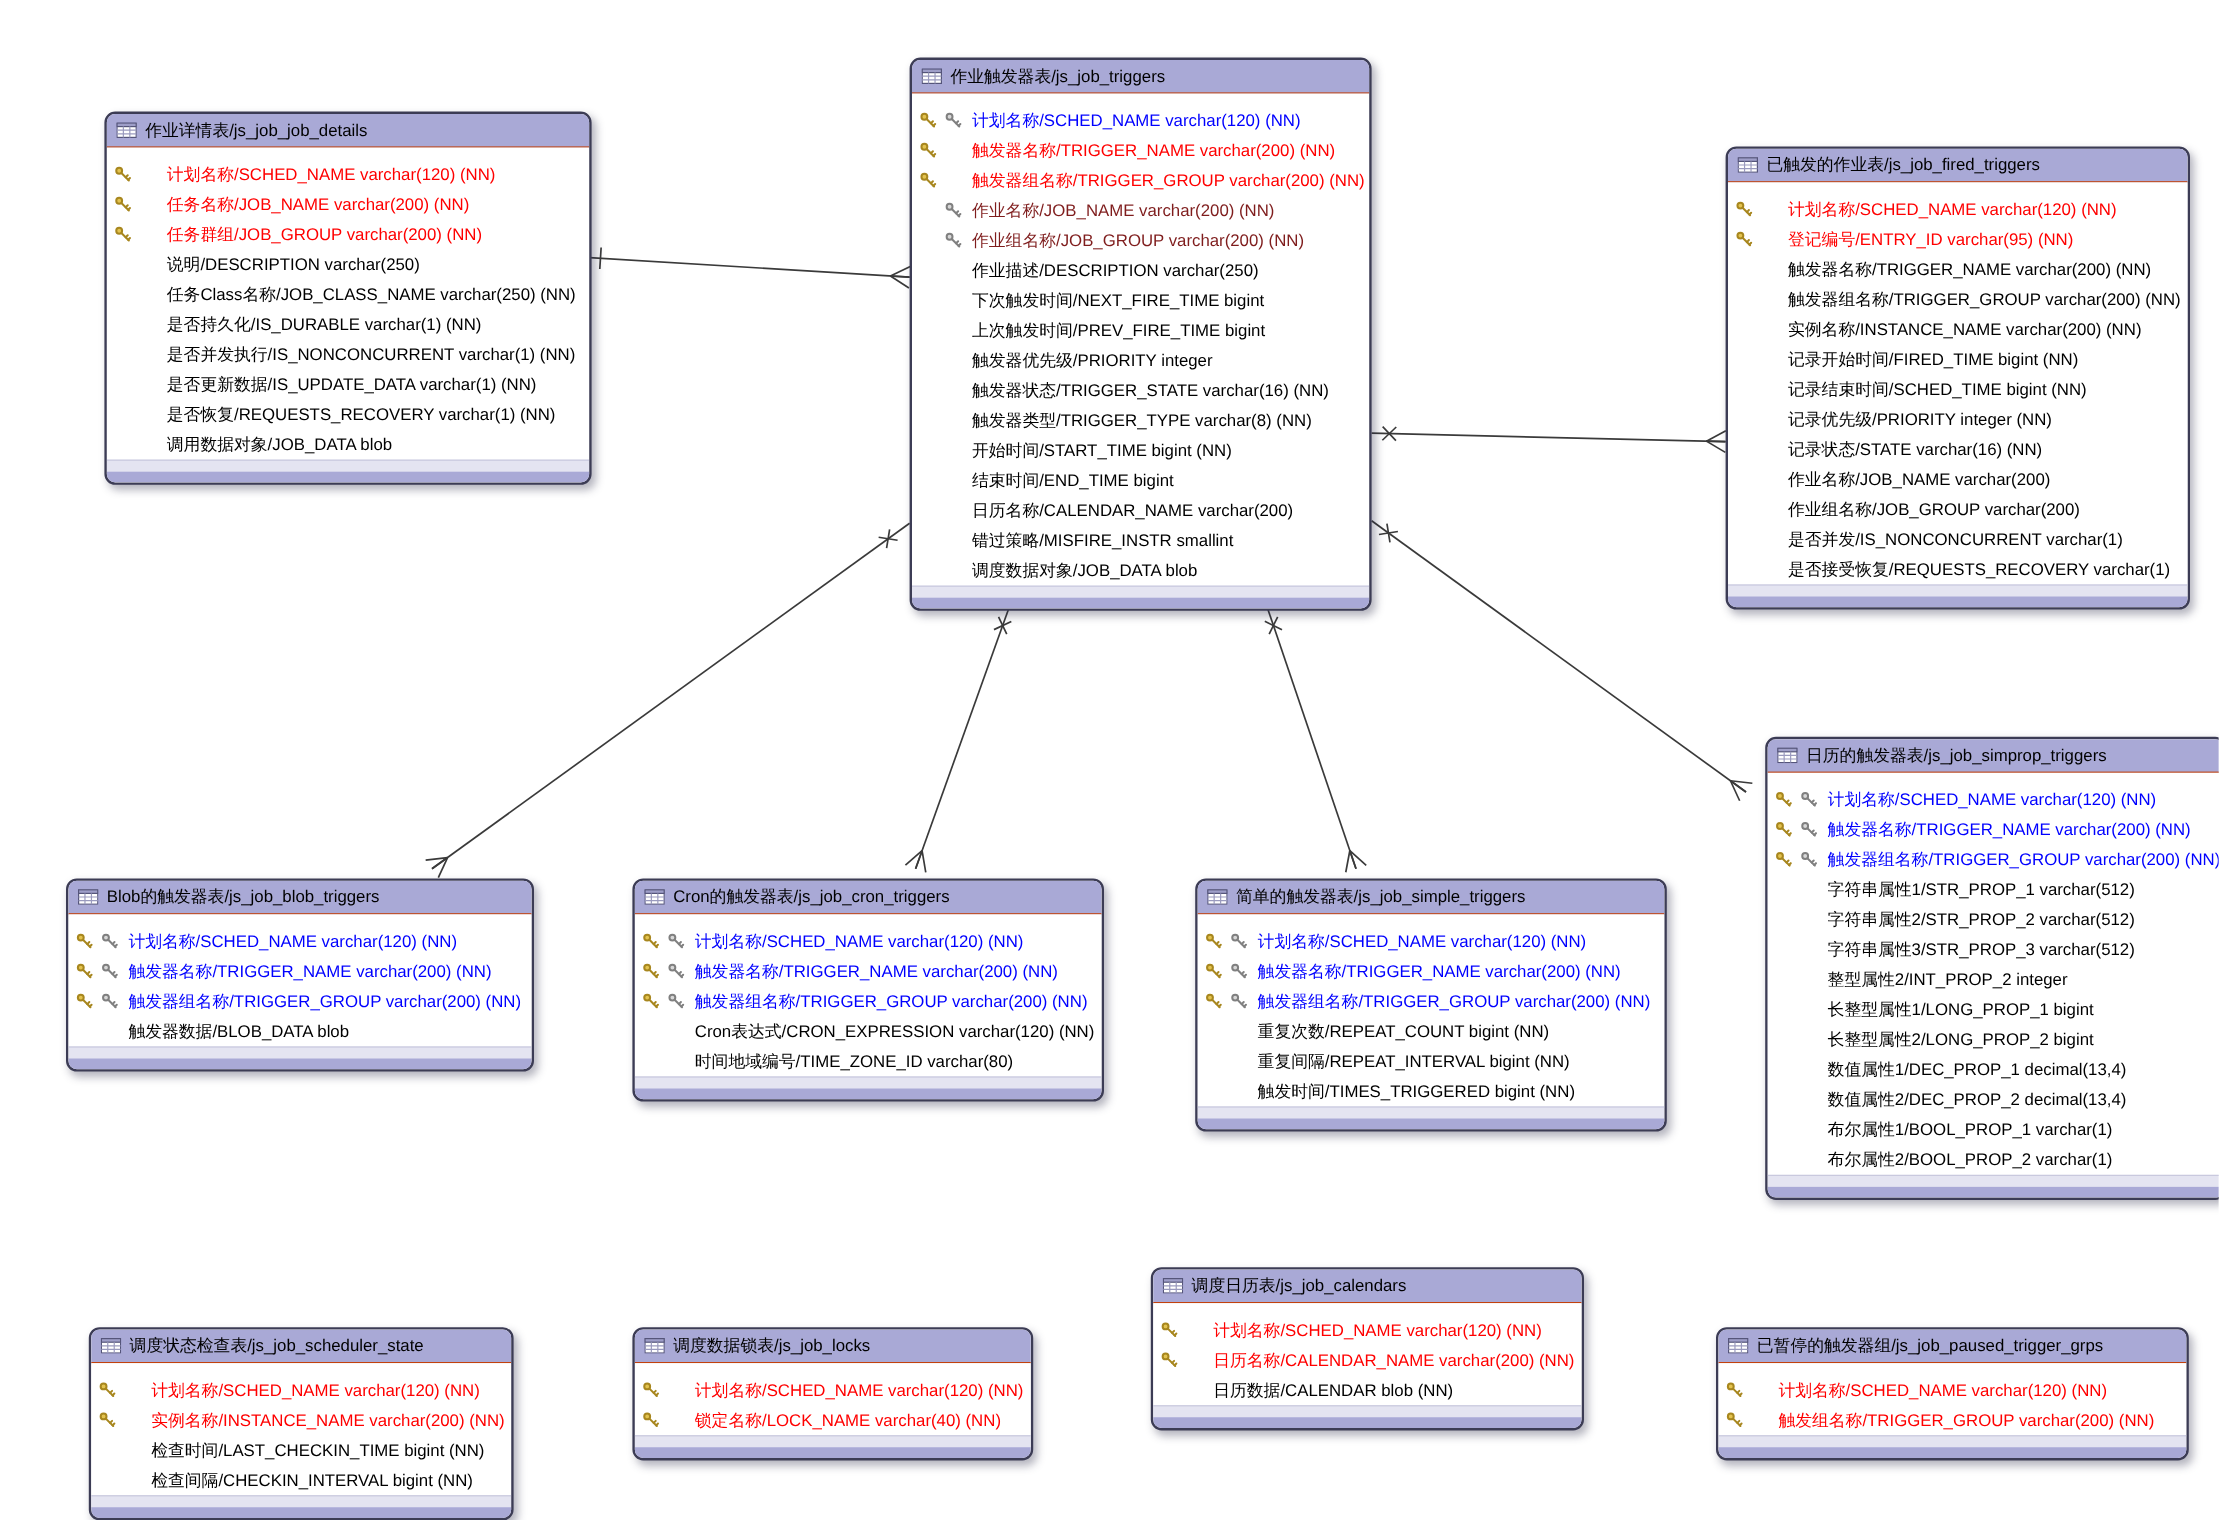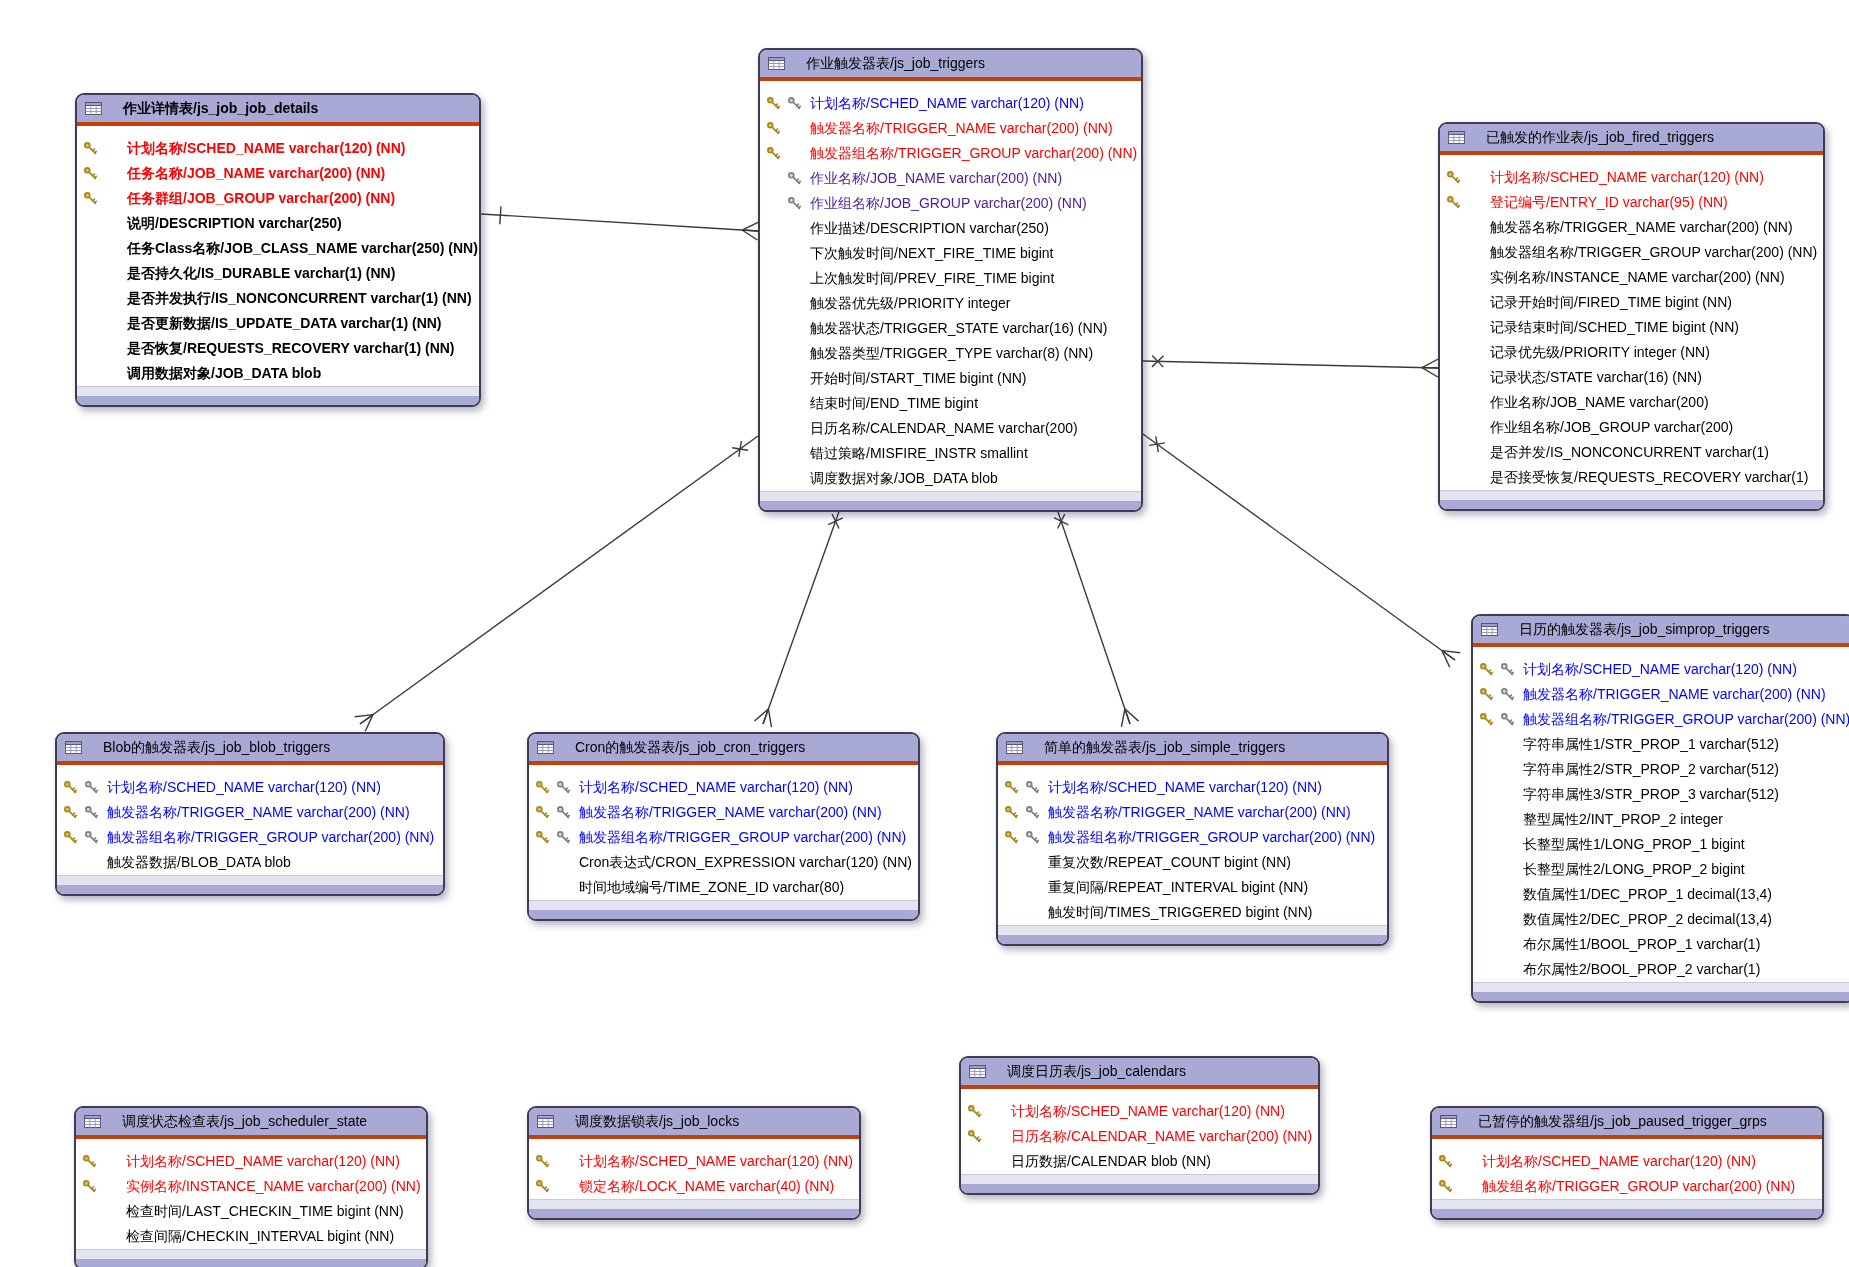--- a/index.html
+++ b/index.html
@@ -9,42 +9,42 @@
   .table-card{
     position:absolute;
     background:#ffffff;
     border:2px solid #3c3c55;
     border-radius:9px;
     box-shadow:3px 4px 7px rgba(40,40,70,0.35);
     overflow:hidden;
     box-sizing:border-box;
   }
   .t-header{
-    display:flex;align-items:center;gap:21px;
+    display:flex;align-items:center;gap:7px;
     background:#a9a9d6;
     height:27px;
     padding:0 8px;
-    border-bottom:4px solid #c2410c;
+    border-bottom:1px solid #c2410c;
     font-size:14px;color:#000;
     white-space:nowrap;overflow:hidden;
   }
   .t-header .ticon{flex:0 0 auto;display:inline-flex;}
   .t-body{background:#fff;padding:10px 0 0 0;}
   .t-row{
     display:flex;align-items:center;
     height:25px;
     font-size:14px;
     white-space:nowrap;overflow:hidden;
   }
   .t-keys{flex:0 0 50px;display:flex;align-items:center;padding-left:6px;box-sizing:border-box;}
   .t-keys .kslot{flex:0 0 21px;height:16px;display:inline-flex;align-items:center;}
   .t-text{flex:1 1 auto;overflow:hidden;white-space:nowrap;}
   .c-red{color:#ff0000;}
   .c-blue{color:#0000ff;}
-  .c-green{color:#4c1d95;}
+  .c-green{color:#7f1d1d;}
   .c-black{color:#000000;}
   .t-footer-light{height:9px;background:#e4e4f1;border-top:1px solid #c9c9de;}
   .t-footer-dark{height:9px;background:#a9a9d6;}
 </style>
 </head>
 <body>
 
 <div id="canvas">
   <svg id="wires" xmlns="http://www.w3.org/2000/svg">
       <g>
@@ -89,21 +89,21 @@
       <g>
         <line x1="1143" y1="361" x2="1438" y2="368" stroke="#3a3a3a" stroke-width="1.4"></line>
         <line x1="1422.0045025514391" y1="367.6204458232545" x2="1437.7865007755806" y2="376.9974673148154" stroke="#3a3a3a" stroke-width="1.4"></line>
         <line x1="1422.0045025514391" y1="367.6204458232545" x2="1438" y2="368" stroke="#3a3a3a" stroke-width="1.4"></line>
         <line x1="1422.0045025514391" y1="367.6204458232545" x2="1438.2134992244194" y2="359.0025326851846" stroke="#3a3a3a" stroke-width="1.4"></line>
         <line x1="1152.2289303089374" y1="355.56054497673307" x2="1163.2710696910626" y2="367.139455023267" stroke="#3a3a3a" stroke-width="1.4"></line>
         <line x1="1151.960544976733" y1="366.87106969106253" x2="1163.539455023267" y2="355.8289303089375" stroke="#3a3a3a" stroke-width="1.4"></line>
       </g>
     </svg>
 
-<div class="table-card" style="left: 75px; top: 93px; width: 406px; font-weight: bold;">
+<div class="table-card" style="left: 87px; top: 93px; width: 406px;">
       <div class="t-header">
         <span class="ticon">
           <svg width="17" height="13" viewBox="0 0 17 13">
             <rect x="0.5" y="0.5" width="16" height="12" fill="#ffffff" stroke="#55557a"></rect>
             <rect x="0.5" y="0.5" width="16" height="3" fill="#9e9ec8" stroke="#55557a"></rect>
             <path d="M0.5 6.5 H16.5 M0.5 9.5 H16.5 M5.8 3.5 V12.5 M11.2 3.5 V12.5" stroke="#9a9abe" fill="none"></path>
           </svg>
         </span>
         <span>作业详情表/js_job_job_details</span>
       </div>

